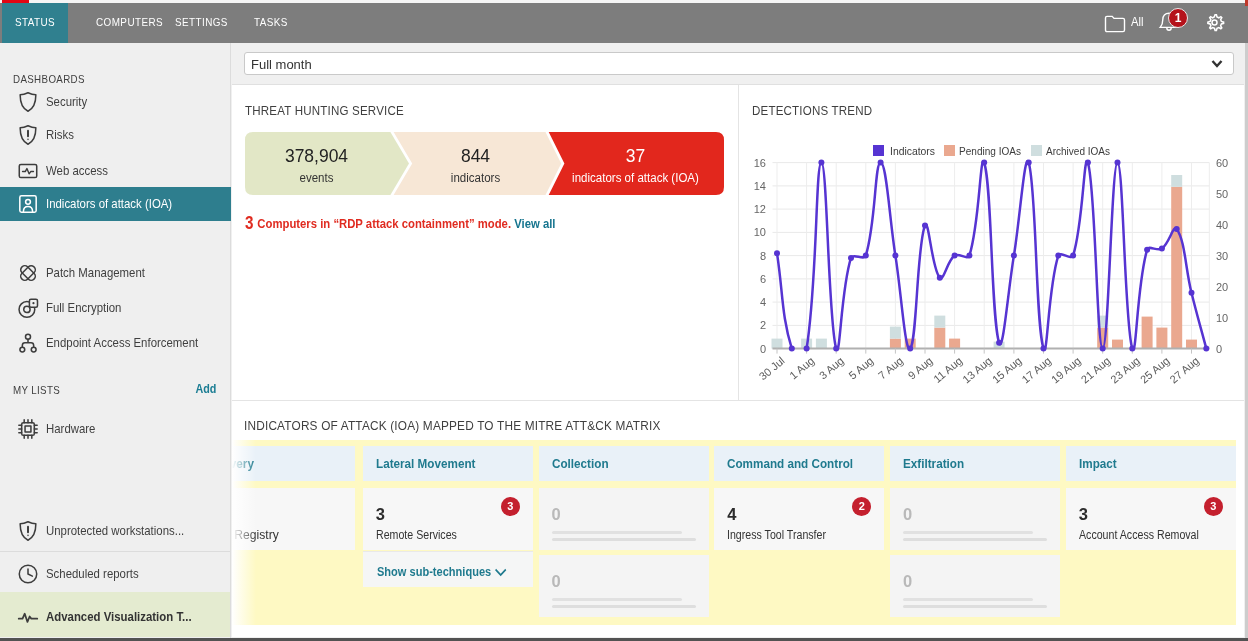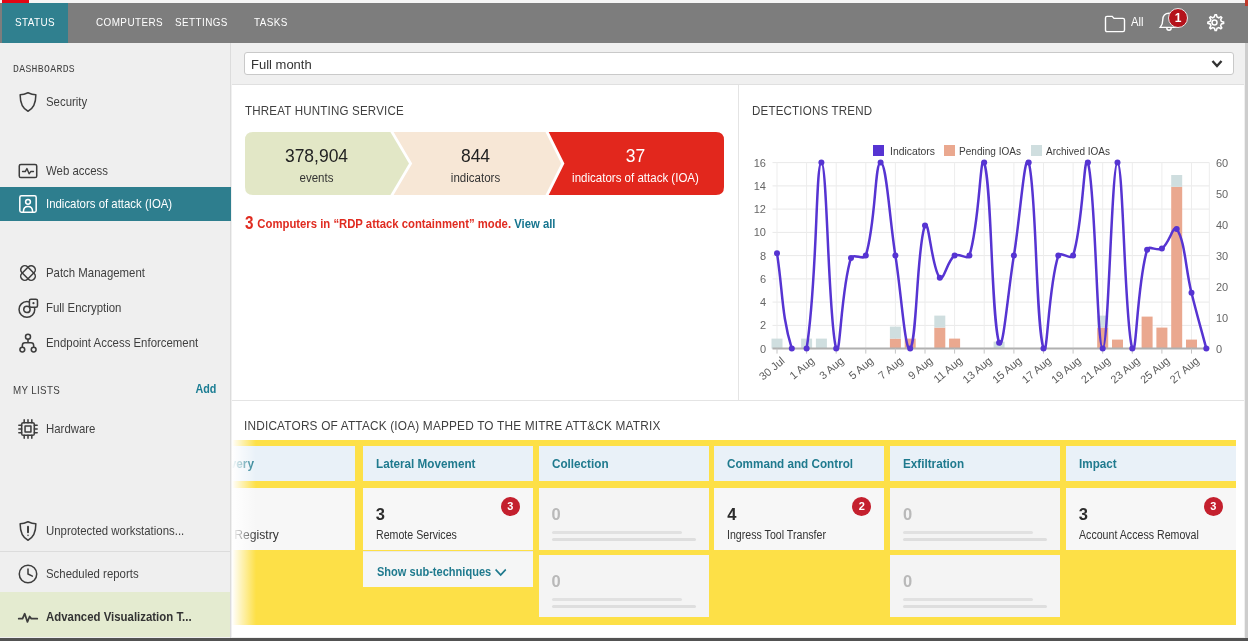--- a/index.html
+++ b/index.html
@@ -44,21 +44,21 @@
 
 
 #funnel { position:absolute; left:245px; top:132px; width:479px; height:63px; }
 .fn-num { position:absolute; top:13px; width:100%; text-align:center; font-size:19px; color:#222; transform:scaleX(.92); }
 .fn-lab { position:absolute; top:39px; width:100%; text-align:center; font-size:12px; color:#333; transform:scaleX(.96); }
 
 
 #rdp { position:absolute; left:245px; top:213px; height:20px; white-space:nowrap; }
 
 
-#mitre { position:absolute; left:232px; top:440px; width:1004px; height:185px; overflow:hidden; background:#fde047; }
+#mitre { position:absolute; left:232px; top:440px; width:1004px; height:185px; overflow:hidden; background:#fef9c3; }
 .mhead { position:absolute; left:0; top:0; width:170px; height:35px; background:#e9f1f8; color:#1f7a8e; font-weight:bold; font-size:13px; line-height:35px; padding-left:13px; white-space:nowrap; }
 .mcard { position:absolute; left:0; width:170px; height:62px; background:#f4f4f4; }
 .mcard.val { background:#f7f7f7; }
 .mnum { position:absolute; left:13px; top:17px; font-size:16.5px; font-weight:bold; color:#2c2c2c; }
 .mnum.zero { color:#b9b9b9; }
 .mname { position:absolute; left:13px; top:40px; font-size:12.5px; color:#333; white-space:nowrap; transform:scaleX(.85); transform-origin:0 50%; }
 .badge { position:absolute; right:13px; top:9px; width:19px; height:19px; border-radius:50%; background:#c4202e; color:#fff; font-size:11px; font-weight:bold; text-align:center; line-height:19px; }
 .skel1 { position:absolute; left:13px; top:43px; width:130px; height:2.5px; background:#e1e1e1; border-radius:2px; }
 .skel2 { position:absolute; left:13px; top:50px; width:144px; height:3px; background:#dedede; border-radius:2px; }
 #mfade { position:absolute; left:232px; top:440px; width:24px; height:185px; background:linear-gradient(to right,#ffffff,rgba(255,255,255,0)); z-index:6; }
@@ -89,26 +89,34 @@
         <path d="M10.8 17.8 C10.8 19.4 11.7 20.3 13 20.3 C14.3 20.3 15.2 19.4 15.2 17.8"></path>
       </svg></div>
     <div class="topicons" style="left:1168px;top:6px;width:20px;height:20px;border-radius:50%;background:#b5121b;border:1.5px solid #e9e9e9;color:#fff;font-size:12px;font-weight:bold;text-align:center;line-height:18px;">1</div>
     <div class="topicons" style="left:1203px;top:9px;"><svg width="23" height="23" viewBox="0 0 24 24" fill="none" stroke="#fff" stroke-width="1.6">
         <circle cx="12" cy="12" r="2.6"></circle>
         <path d="M12 3.2 L13.4 3.2 L14 5.5 L15.9 6.3 L18 5.1 L19 6.1 L17.8 8.2 L18.6 10.1 L20.9 10.7 L20.9 12.1 L18.6 12.7 L17.8 14.6 L19 16.7 L18 17.7 L15.9 16.5 L14 17.3 L13.4 19.6 L12 19.6 L11.4 17.3 L9.5 16.5 L7.4 17.7 L6.4 16.7 L7.6 14.6 L6.8 12.7 L4.5 12.1 L4.5 10.7 L6.8 10.1 L7.6 8.2 L6.4 6.1 L7.4 5.1 L9.5 6.3 L11.1 5.5 Z" transform="translate(0.6,0.8)"></path>
       </svg></div>
 </div>
 
 <div id="sidebar">
-  <div class="sechead" style="top:19px;font-family:Liberation Mono, monospace;"><span class="cx85">DASHBOARDS</span></div>
+  <div class="sechead" style="top:30px;"><span class="cx85">DASHBOARDS</span></div>
   <div class="navitem" style="top:42px;height:34px;">
       <div class="ic"><svg width="24" height="24" viewBox="0 0 22 22" fill="none" stroke="#3d3d3d" stroke-width="1.4" stroke-linecap="round" stroke-linejoin="round">
           <path d="M11 2.5 C8 4 5.5 4.4 3.8 4.4 C3.8 11 5 16.5 11 19.5 C17 16.5 18.2 11 18.2 4.4 C16.5 4.4 14 4 11 2.5 Z"></path>
         </svg></div>
       <div class="tx">Security</div>
+    </div>
+    <div class="navitem" style="top:75px;height:34px;">
+      <div class="ic"><svg width="24" height="24" viewBox="0 0 22 22" fill="none" stroke="#3d3d3d" stroke-width="1.4" stroke-linecap="round" stroke-linejoin="round">
+          <path d="M11 2.5 C8 4 5.5 4.4 3.8 4.4 C3.8 11 5 16.5 11 19.5 C17 16.5 18.2 11 18.2 4.4 C16.5 4.4 14 4 11 2.5 Z"></path>
+          <line x1="11" y1="7.2" x2="11" y2="12.2" stroke-width="1.8"></line>
+          <circle cx="11" cy="15" r="0.7" fill="#3d3d3d" stroke="none"></circle>
+        </svg></div>
+      <div class="tx">Risks</div>
     </div>
     <div class="navitem" style="top:111px;height:34px;">
       <div class="ic"><svg width="24" height="24" viewBox="0 0 22 22" fill="none" stroke="#3d3d3d" stroke-width="1.4" stroke-linecap="round" stroke-linejoin="round">
           <rect x="3" y="5" width="16" height="12" rx="1.5"></rect>
           <path d="M6 11.5 L8.5 11.5 L10 8.8 L12 13.6 L13.5 11.5 L16 11.5" stroke-width="1.3"></path>
         </svg></div>
       <div class="tx">Web access</div>
     </div>
     <div class="navitem sel" style="top:144px;height:34px;">
       <div class="ic"><svg width="24" height="24" viewBox="0 0 22 22" fill="none" stroke="#fff" stroke-width="1.4" stroke-linecap="round" stroke-linejoin="round">

